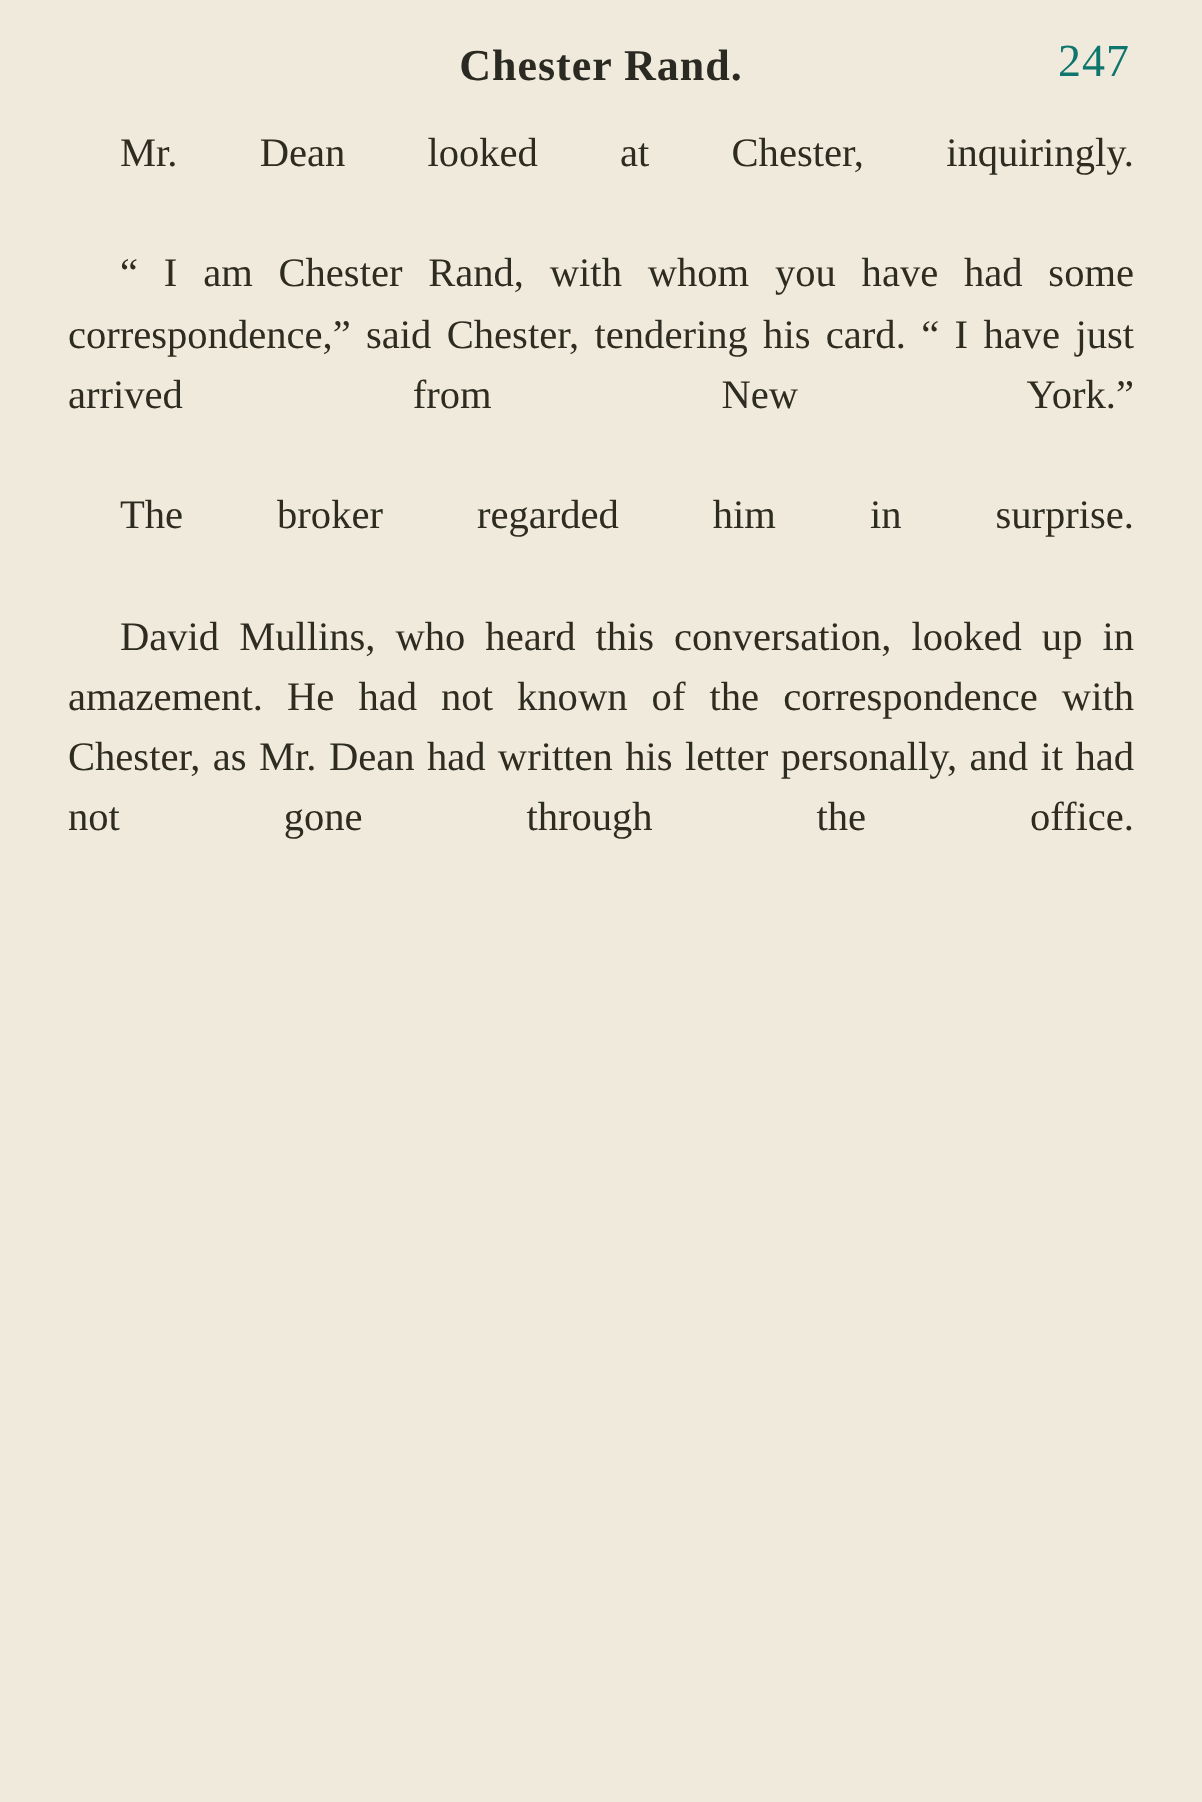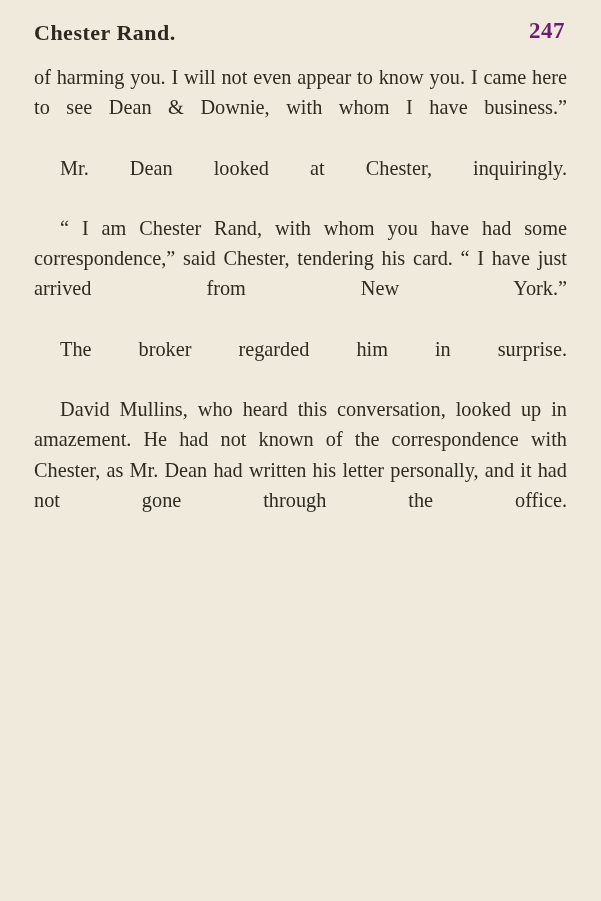--- a/index.html
+++ b/index.html
@@ -23,33 +23,34 @@
   }
   .header {
     position: relative;
     height: 46px;
   }
   .running-head {
     position: absolute;
     left: 0;
     right: 0;
     top: 6px;
+    text-align: center;
     font-size: 22px;
     letter-spacing: 0.5px;
     color: #2b2a22;
     font-weight: 700;
   }
   .page-number {
     position: absolute;
     right: 2px;
     top: 4px;
     font-size: 23px;
-    font-weight: 700;
+    font-weight: 400;
     letter-spacing: 0.5px;
-    color: #701a75;
+    color: #0f766e;
   }
   .body-text {
     margin-top: 2px;
     font-size: 20.3px;
     line-height: 30.2px;
     text-align: justify;
     text-justify: inter-word;
     color: #2e2c21;
   }
   .body-text p {
@@ -74,21 +75,20 @@
 <body>
 
 <div class="page">
 
   <div class="header">
     <div class="running-head">Chester Rand.</div>
     <div class="page-number">247</div>
   </div>
 
   <div class="body-text">
-    <p class="first">of harming you.  I will not even appear to know you.  I came here to see Dean &amp; Downie, with whom I have business.”</p>
     <p>Mr. Dean looked at Chester, inquiringly.</p>
     <p>“ I am Chester Rand, with whom you have had some correspondence,” said Chester, tendering his card.  “ I have just arrived from New York.”</p>
     <p>The broker regarded him in surprise.</p>
     <p>David Mullins, who heard this conversation, looked up in amazement.  He had not known of the correspondence with Chester, as Mr. Dean had written his letter personally, and it had not gone through the office.</p>
 
   </div>
 
 </div>
 
 </body></html>

